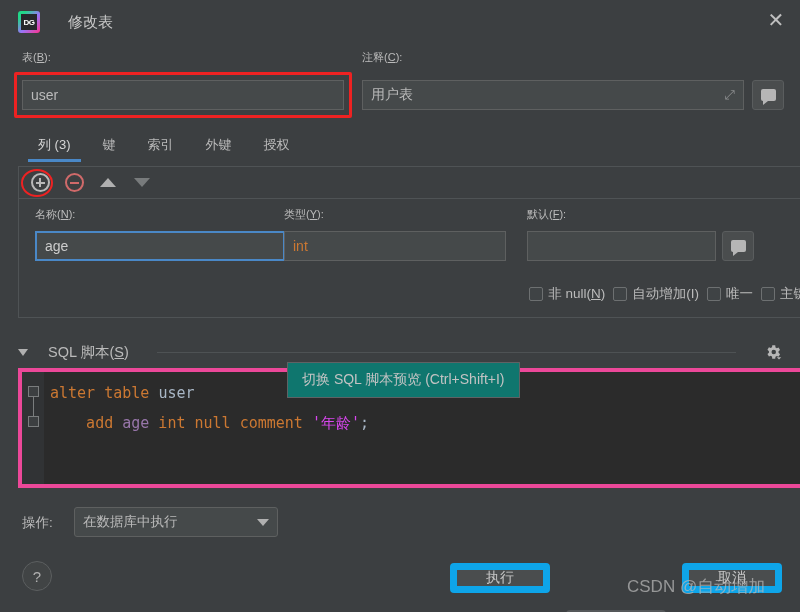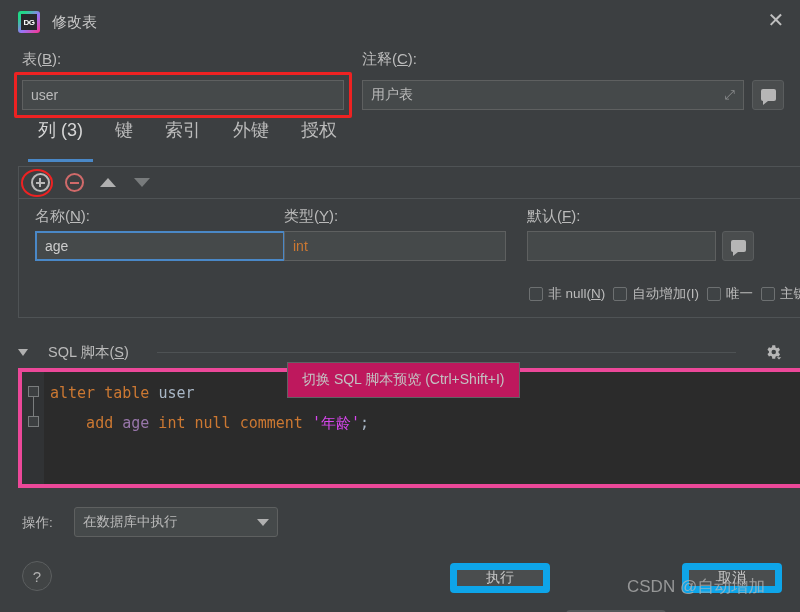--- a/index.html
+++ b/index.html
@@ -33,32 +33,32 @@
   .dg-icon::after {
     content: "DG";
     position: absolute; left: 3px; top: 3px;
     width: 16px; height: 16px;
     background: #27282c; color: #ffffff;
     font-size: 8px; font-weight: bold;
     display: flex; align-items: center; justify-content: center;
     letter-spacing: -0.5px;
   }
   .title-text {
-    margin-left: 12px; font-size: 15px; color: #c8c8c8;
+    margin-left: 28px; font-size: 15px; color: #c8c8c8;
   }
   .close-btn {
     position: absolute; right: 0; top: 0;
     width: 48px; height: 40px;
     display: flex; align-items: center; justify-content: center;
     font-size: 20px; color: #c0c0c0; cursor: default;
     font-weight: 300;
   }
 
   
-  .lbl { font-size: 15px; color: #bbbbbb; }
+  .lbl { font-size: 11px; color: #bbbbbb; }
   .lbl u { text-decoration: underline; }
 
   .field {
     background: #45494a;
     border: 1px solid #5e6060;
     color: #bababa;
     font-size: 14px;
     padding: 4px 8px;
     height: 30px;
     display: flex; align-items: center;
@@ -98,22 +98,22 @@
     border-bottom: 4px solid transparent;
   }
 
   
   .tabs {
     position: absolute; left: 22px; top: 130px;
     width: 756px; height: 32px;
     display: flex; align-items: flex-end;
   }
   .tab {
-    font-size: 18px; color: #bbbbbb;
-    padding: 2px 16px 20px 16px;
+    font-size: 13px; color: #bbbbbb;
+    padding: 2px 16px 8px 16px;
     position: relative;
   }
   .tab.active { color: #d6d6d6; }
   .tab.active::after {
     content: ""; position: absolute; left: 6px; right: 6px; bottom: 0;
     height: 3px; background: #4a88c7;
   }
 
   
   .panel {
@@ -225,21 +225,21 @@
   .code-line { position: absolute; left: 28px; white-space: pre; }
   #code-l1 { top: 12px; }
   #code-l2 { top: 42px; }
   .kw { color: #cc7832; }
   .ident { color: #a9b7c6; }
   .col { color: #9876aa; }
   .str { color: #d946ef; }
 
   #tooltip {
     position: absolute; left: 287px; top: 362px;
-    background: #be185d; border: 1px solid #5f6264;
+    background: #0f766e; border: 1px solid #5f6264;
     color: #c3c3c3; font-size: 14px;
     padding: 8px 14px;
     white-space: nowrap;
     text-align: right;
   }
 
   
   #action-label { position: absolute; left: 22px; top: 514px; font-size:13.5px; }
   #action-select {
     position: absolute; left: 74px; top: 507px;

